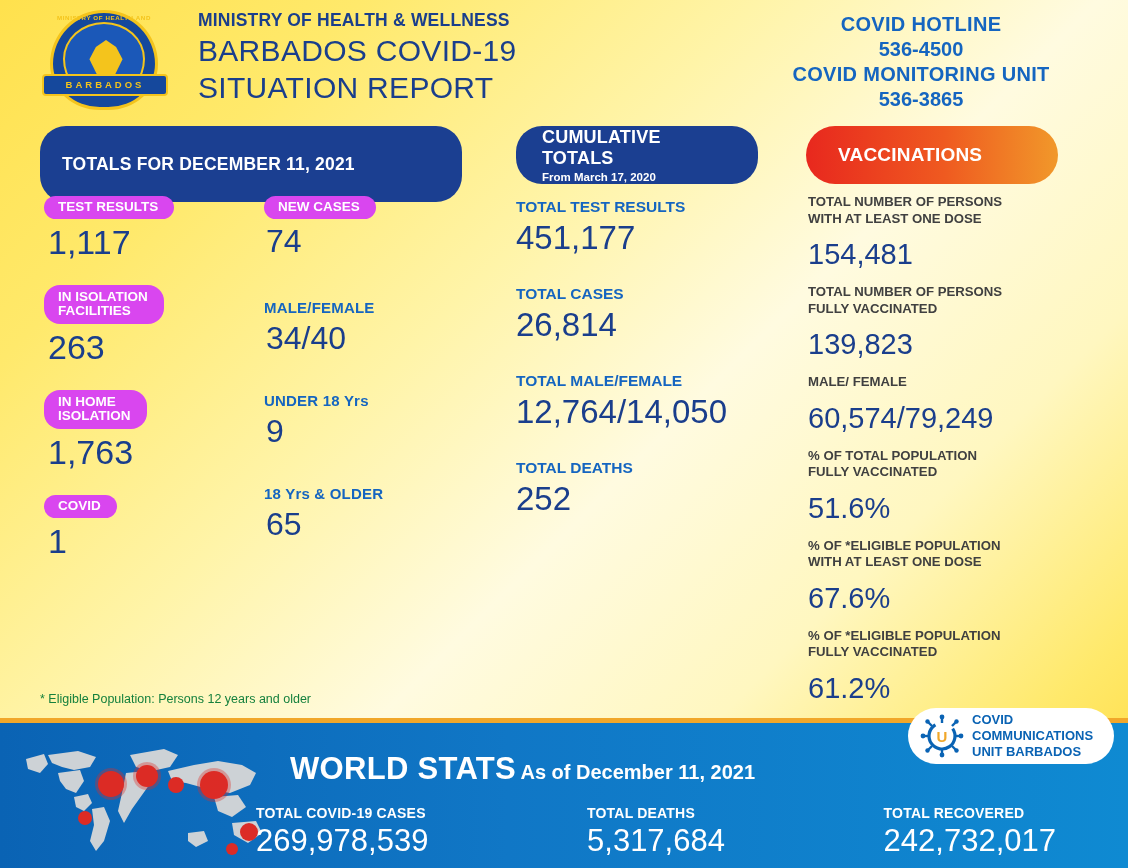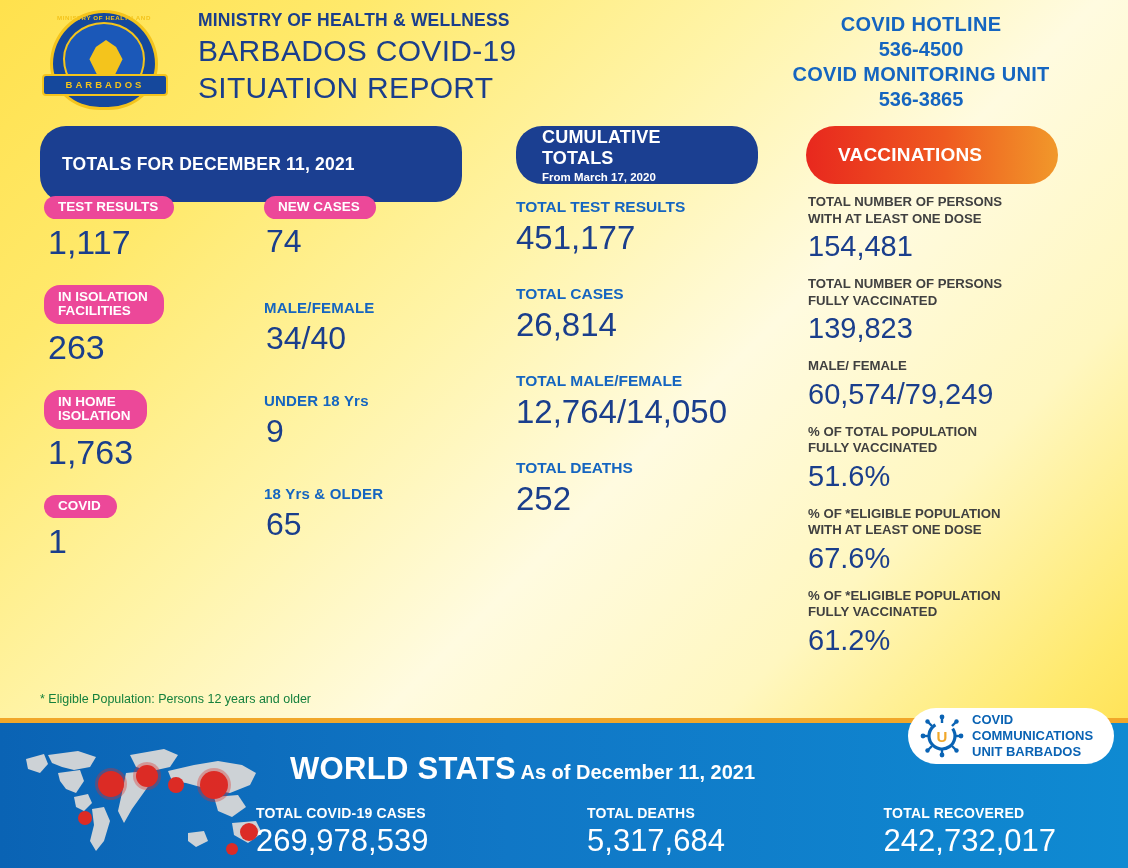--- a/index.html
+++ b/index.html
@@ -65,21 +65,21 @@
   .hotline .hl { font-size: 20px; font-weight: bold; line-height: 25px; letter-spacing: .3px;}
   .hotline .num { font-size: 20px; font-weight: bold; line-height: 25px; }
 
   
   .pill-blue {
     background: #1b3f91; color: #fff; border-radius: 26px;
     display: flex; align-items: center; padding: 0 22px;
     font-weight: bold;
   }
   .tag {
-    background: #ec4899; color: #fff; border-radius: 13px;
+    background: #d946ef; color: #fff; border-radius: 13px;
     display: inline-flex; align-items: center; padding: 4px 16px 5px 14px;
     font-size: 13.5px; font-weight: bold; line-height: 14px;
   }
   .tag.two-line { border-radius: 16px; padding: 5px 16px 6px 14px; }
 
   .totals-header {
     position: absolute; left: 40px; top: 126px; width: 422px; height: 76px;
     font-size: 17.5px; letter-spacing: .2px;
   }
 
@@ -116,21 +116,21 @@
     border-radius: 29px;
     background: linear-gradient(to right, #e8281e 0%, #ef5a20 55%, #f1982a 100%);
     color: #fff; font-size: 19px; font-weight: bold;
     display: flex; align-items: center; padding-left: 32px; letter-spacing: .2px;
   }
   .col-vax { position: absolute; left: 808px; top: 194px; width: 260px; }
   .col-vax .grp { margin-bottom: 12px; }
   .col-vax .lbl {
     color: #404040; font-size: 13.2px; font-weight: bold; line-height: 16.5px;
   }
-  .col-vax .val { color: #1a3e8c; font-size: 29px; line-height: 36px; margin-top: 1px; }
+  .col-vax .val { color: #1a3e8c; font-size: 29px; line-height: 36px; margin-top: 9px; }
 
   .footnote {
     position: absolute; left: 40px; top: 692px; color: #15803d;
     font-size: 12.5px;
   }
 
   
   .worldbar {
     position: absolute; left: 0; top: 718px; width: 1128px; height: 150px;
     background: linear-gradient(to right, #0a63b4 0%, #1077c6 45%, #0f8ad2 100%);

